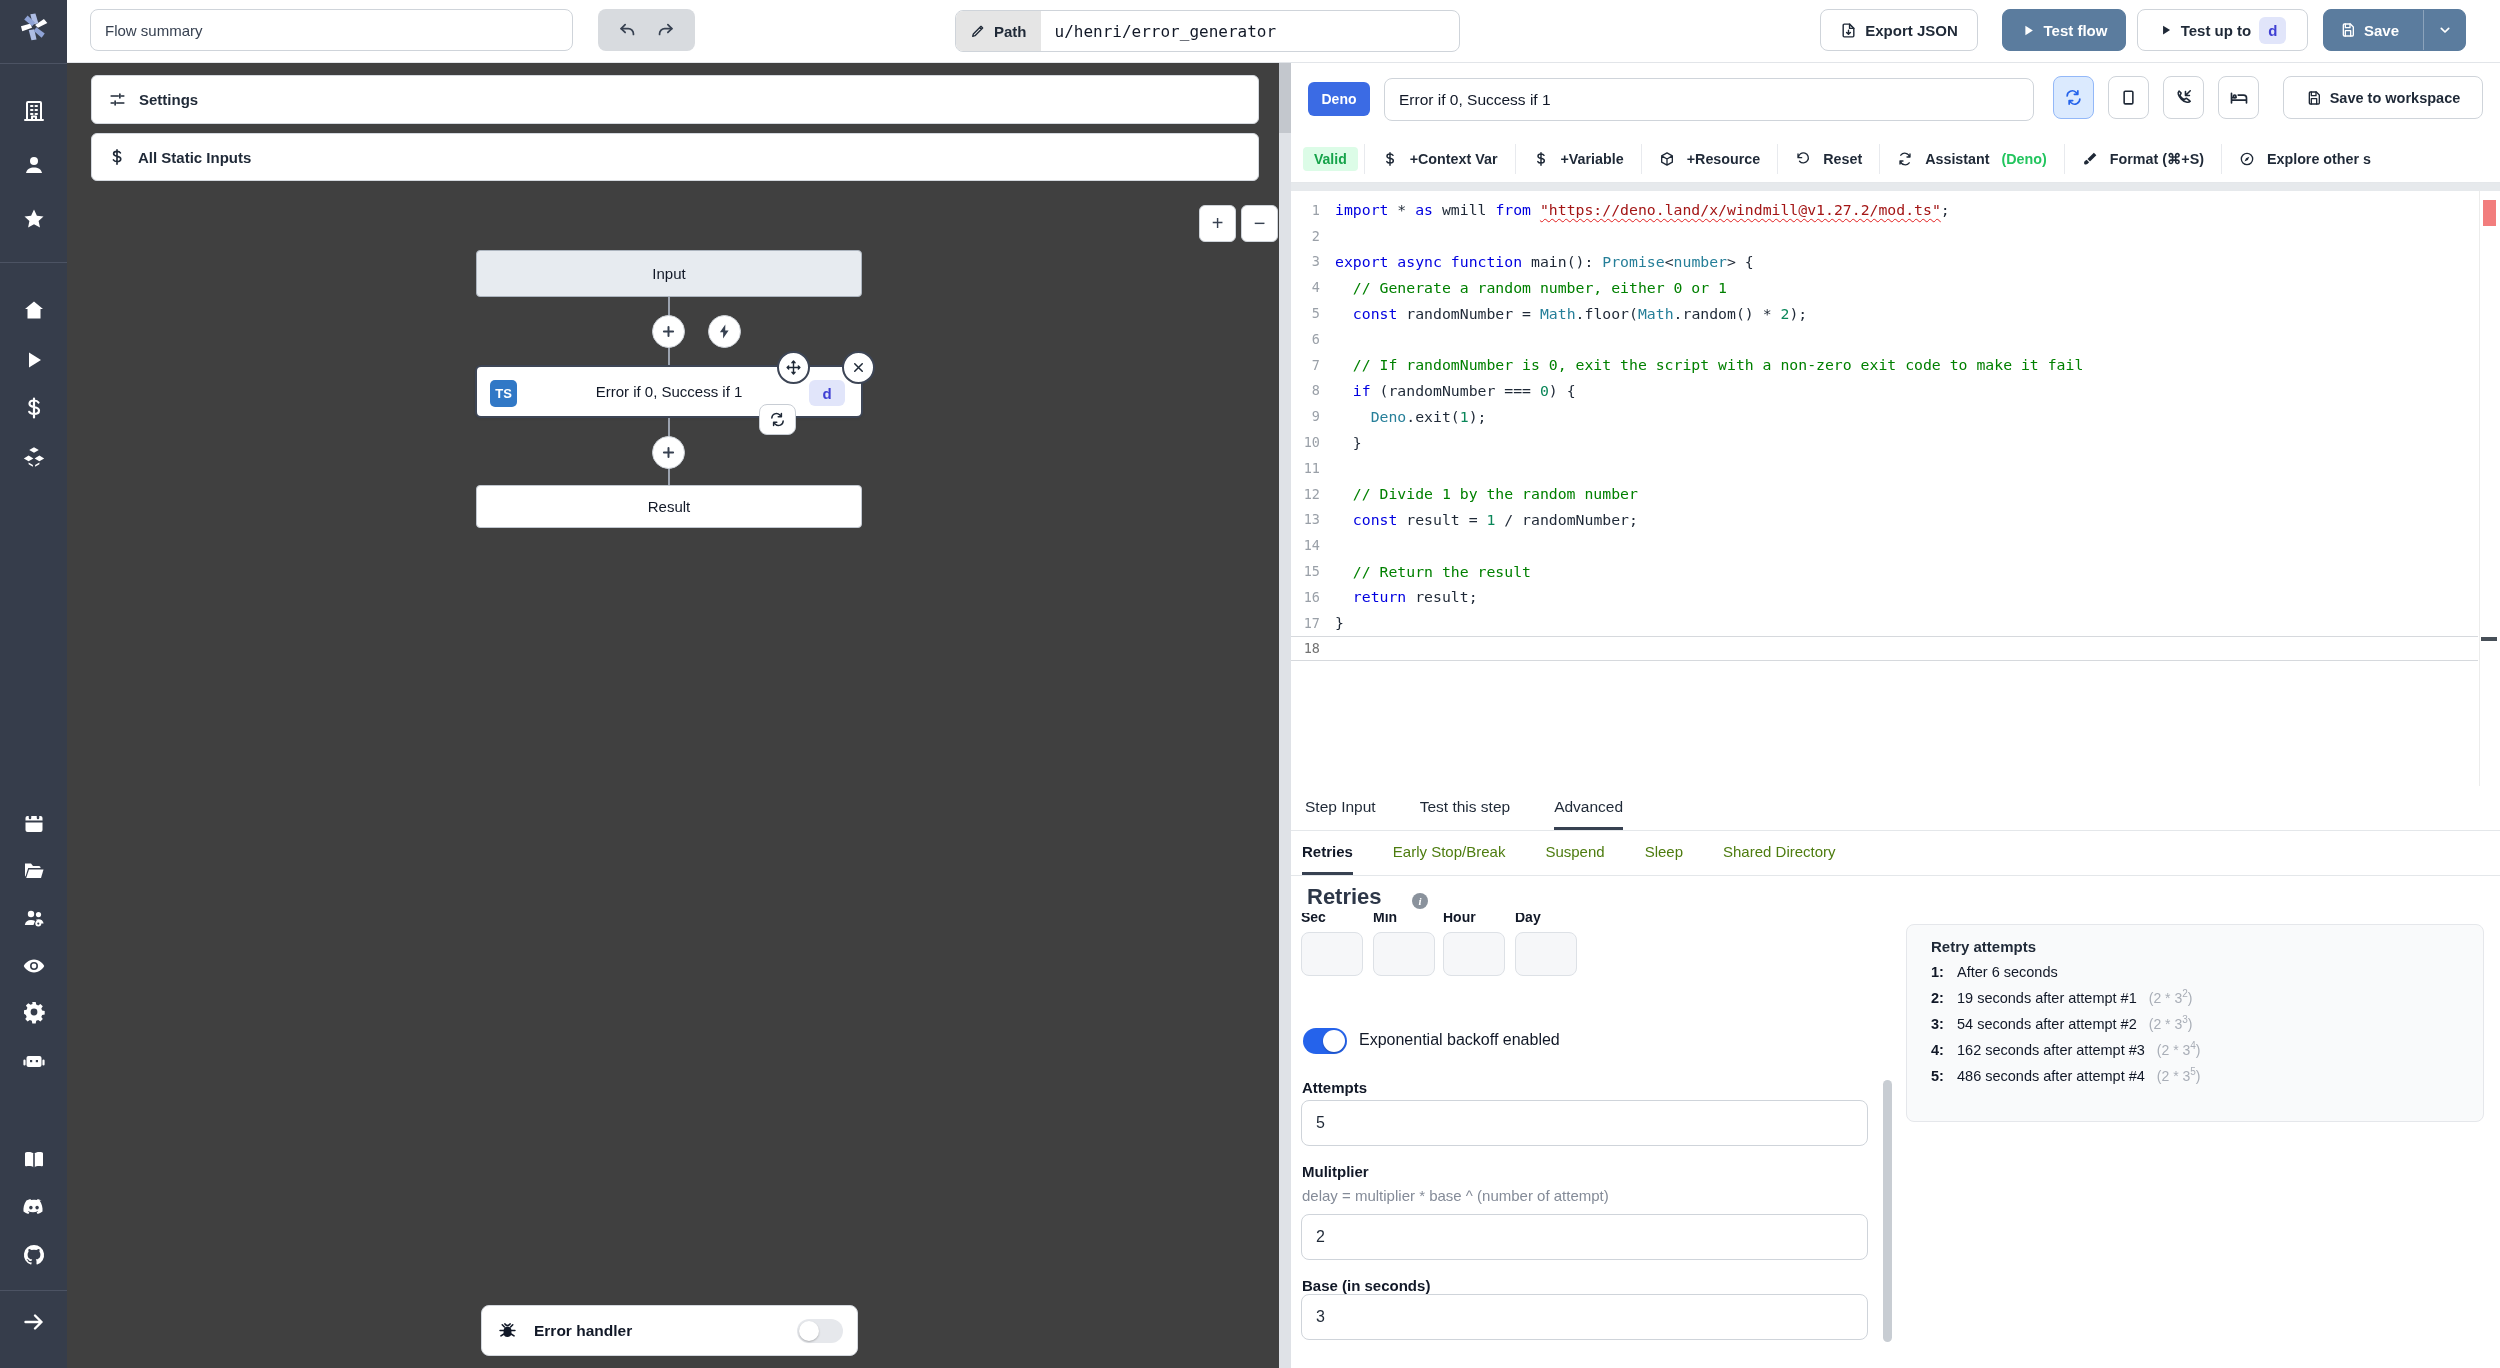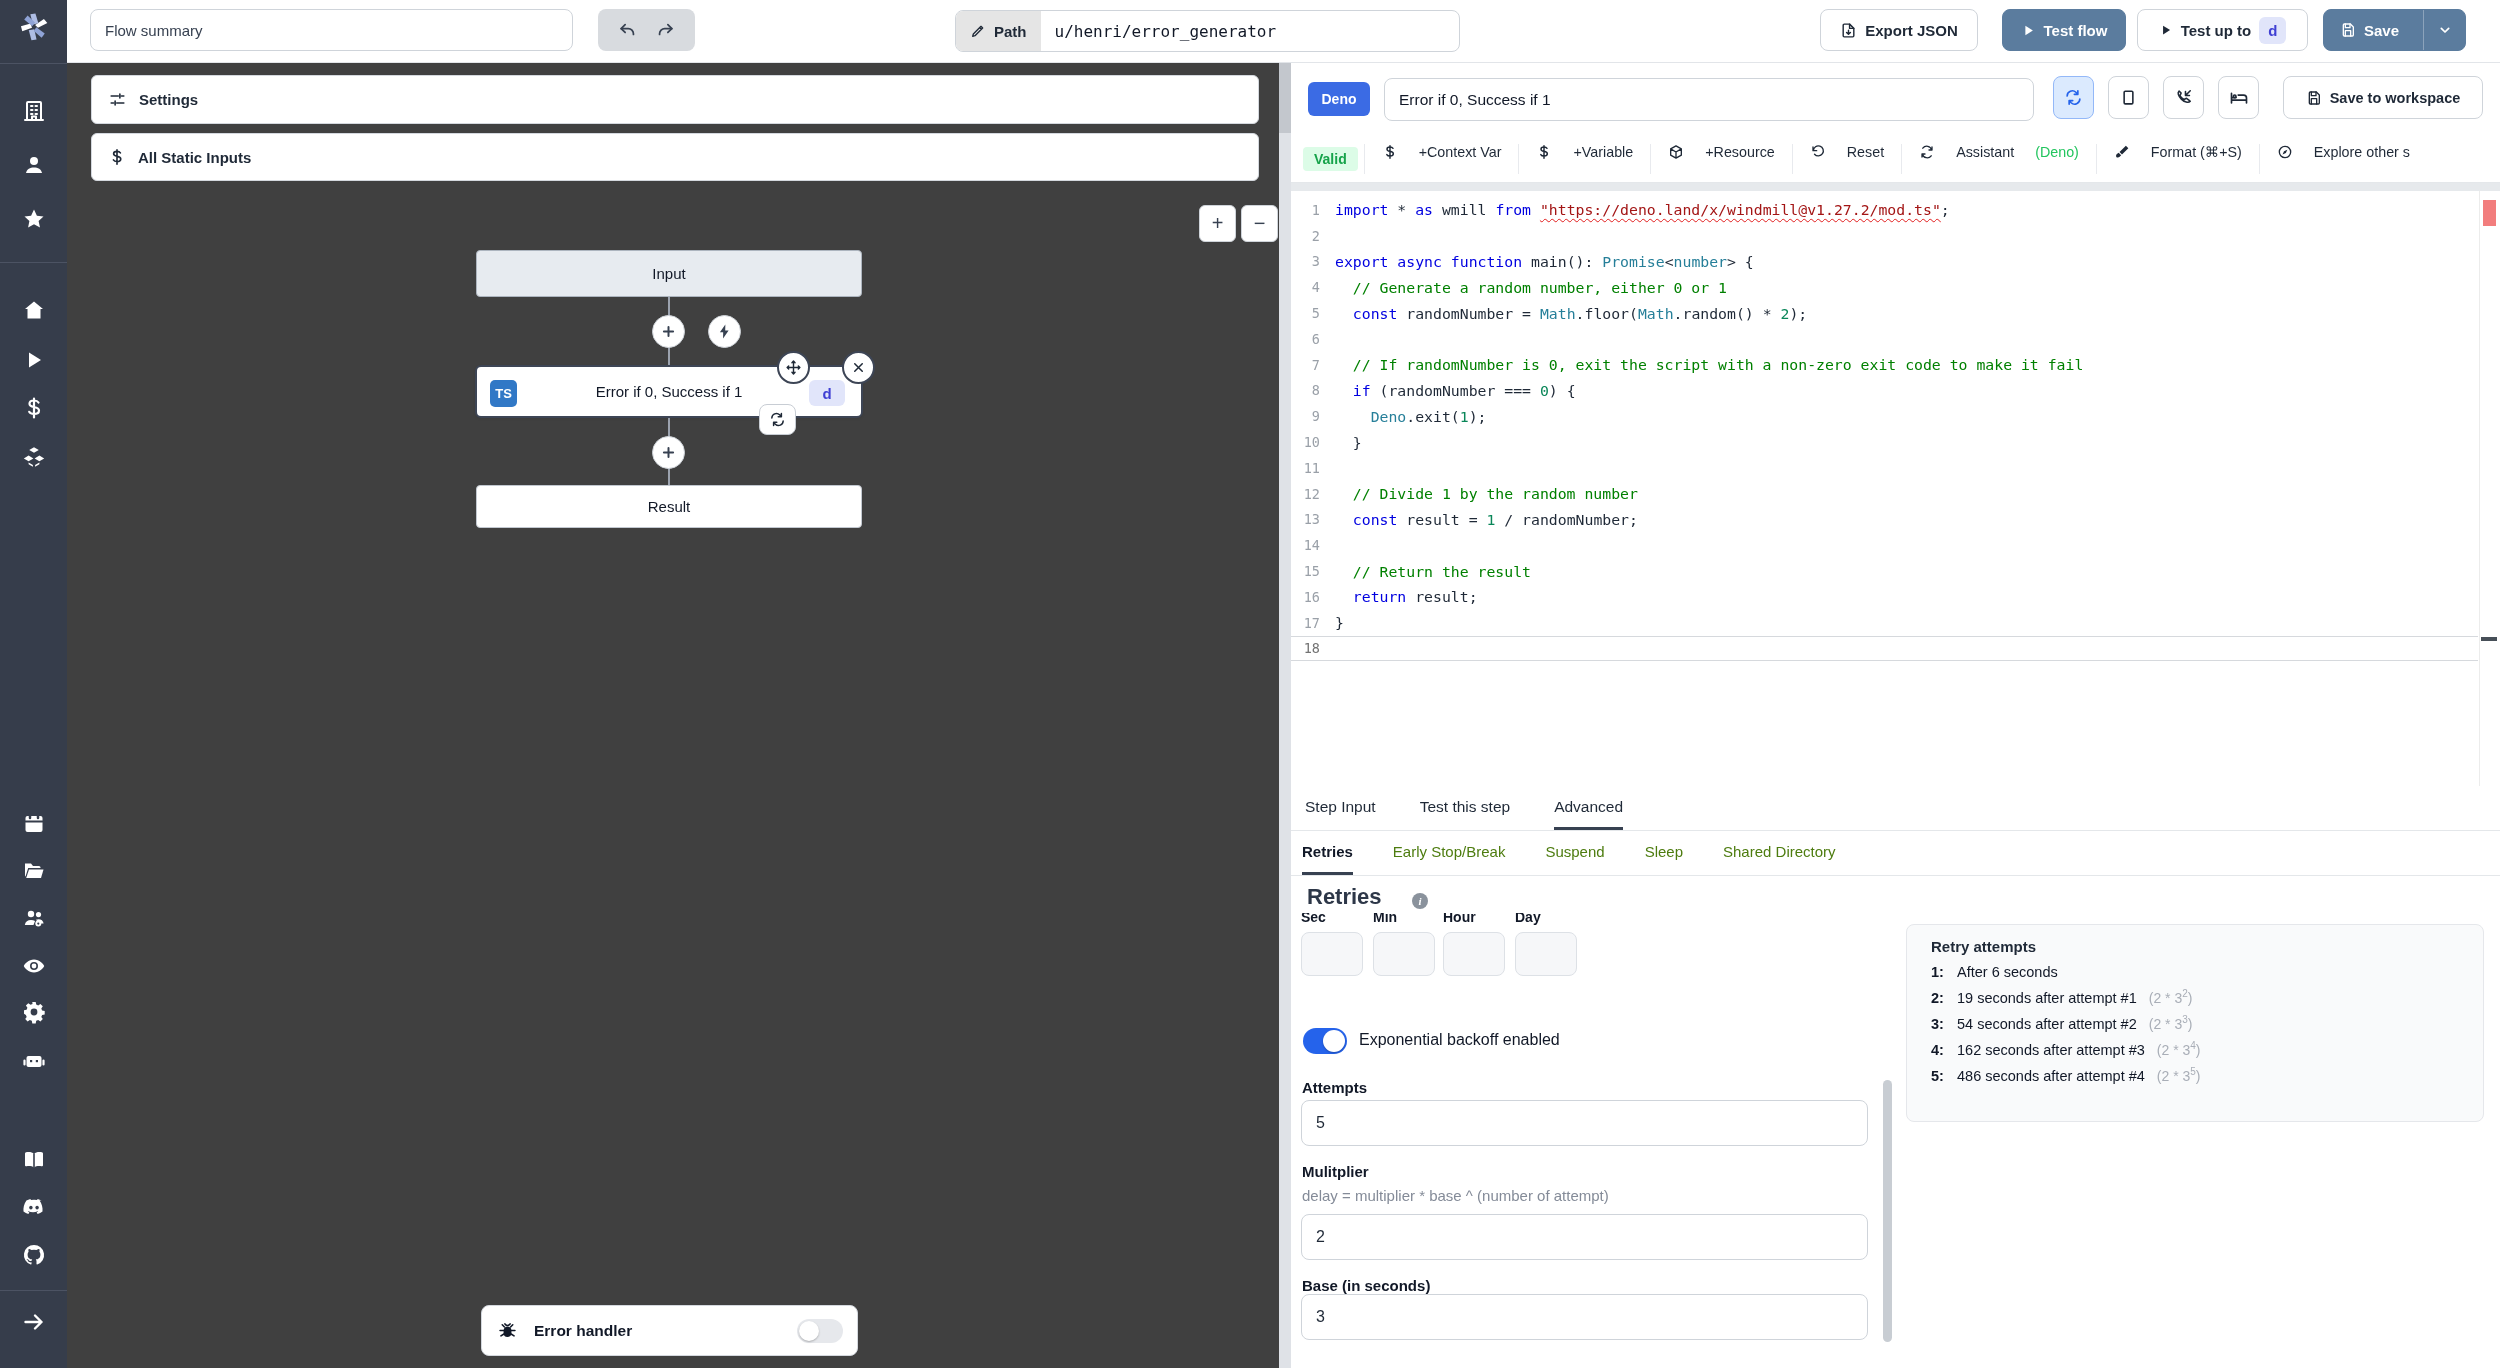--- a/index.html
+++ b/index.html
@@ -49,21 +49,21 @@
   #vsplit .grab{position:absolute;top:0;left:0;width:12px;height:70px;background:#c3c7cd;}
 
   
   #rhead{left:1291px;top:63px;width:1209px;height:72px;background:#fff;}
   #denobadge{position:absolute;left:17px;top:19px;width:62px;height:34px;background:#3b6be4;border-radius:6px;color:#fff;font-size:14px;font-weight:bold;display:flex;align-items:center;justify-content:center;}
   .iconbtn{position:absolute;top:13px;width:41px;height:43px;background:#fff;border:1px solid #cfd4da;border-radius:8px;display:flex;align-items:center;justify-content:center;color:#1f2937;cursor:pointer;}
   .iconbtn.active{background:#dbeafe;border-color:#93b8f8;color:#2563eb;}
 
   #rtoolbar{left:1291px;top:135px;width:1209px;height:48px;background:#fff;border-bottom:1px solid #e4e7ea;display:flex;align-items:center;overflow:hidden;}
   #validbadge{margin:0 6px 0 12px;background:#dcfce7;color:#16a34a;font-size:14px;font-weight:bold;border-radius:4px;padding:4px 11px;}
-  .tbtn{display:flex;gap:21px;padding:0 17px;height:30px;border-left:1px solid #e8eaee;font-size:14.3px;color:#1f2937;cursor:pointer;white-space:nowrap;}
+  .tbtn{display:flex;align-items:center;gap:12px;padding:0 17px;height:30px;border-left:1px solid #e8eaee;font-size:14.3px;color:#1f2937;cursor:pointer;white-space:nowrap;font-weight:bold;}
   .tbtn .grn{color:#22c55e;}
 
   #hsplit{left:1291px;top:183px;width:1209px;height:8px;background:#e6e9ec;}
   #editor{left:1291px;top:191px;width:1209px;height:595px;background:#fff;overflow:hidden;}
   #codelines{position:absolute;left:0;top:6px;right:22px;}
   .cl-row{display:flex;height:25.8px;align-items:center;}
   .cl-row.cur{border-top:1px solid #d6d9dd;border-bottom:1px solid #d6d9dd;}
   .cl-num{width:44px;text-align:right;padding-right:15px;color:#9aa0a8;font-size:13.5px;flex:none;}
   .cl-row.cur .cl-num{color:#737373;}
   .cl-code{white-space:pre;font-size:14.8px;color:#1f2937;}

